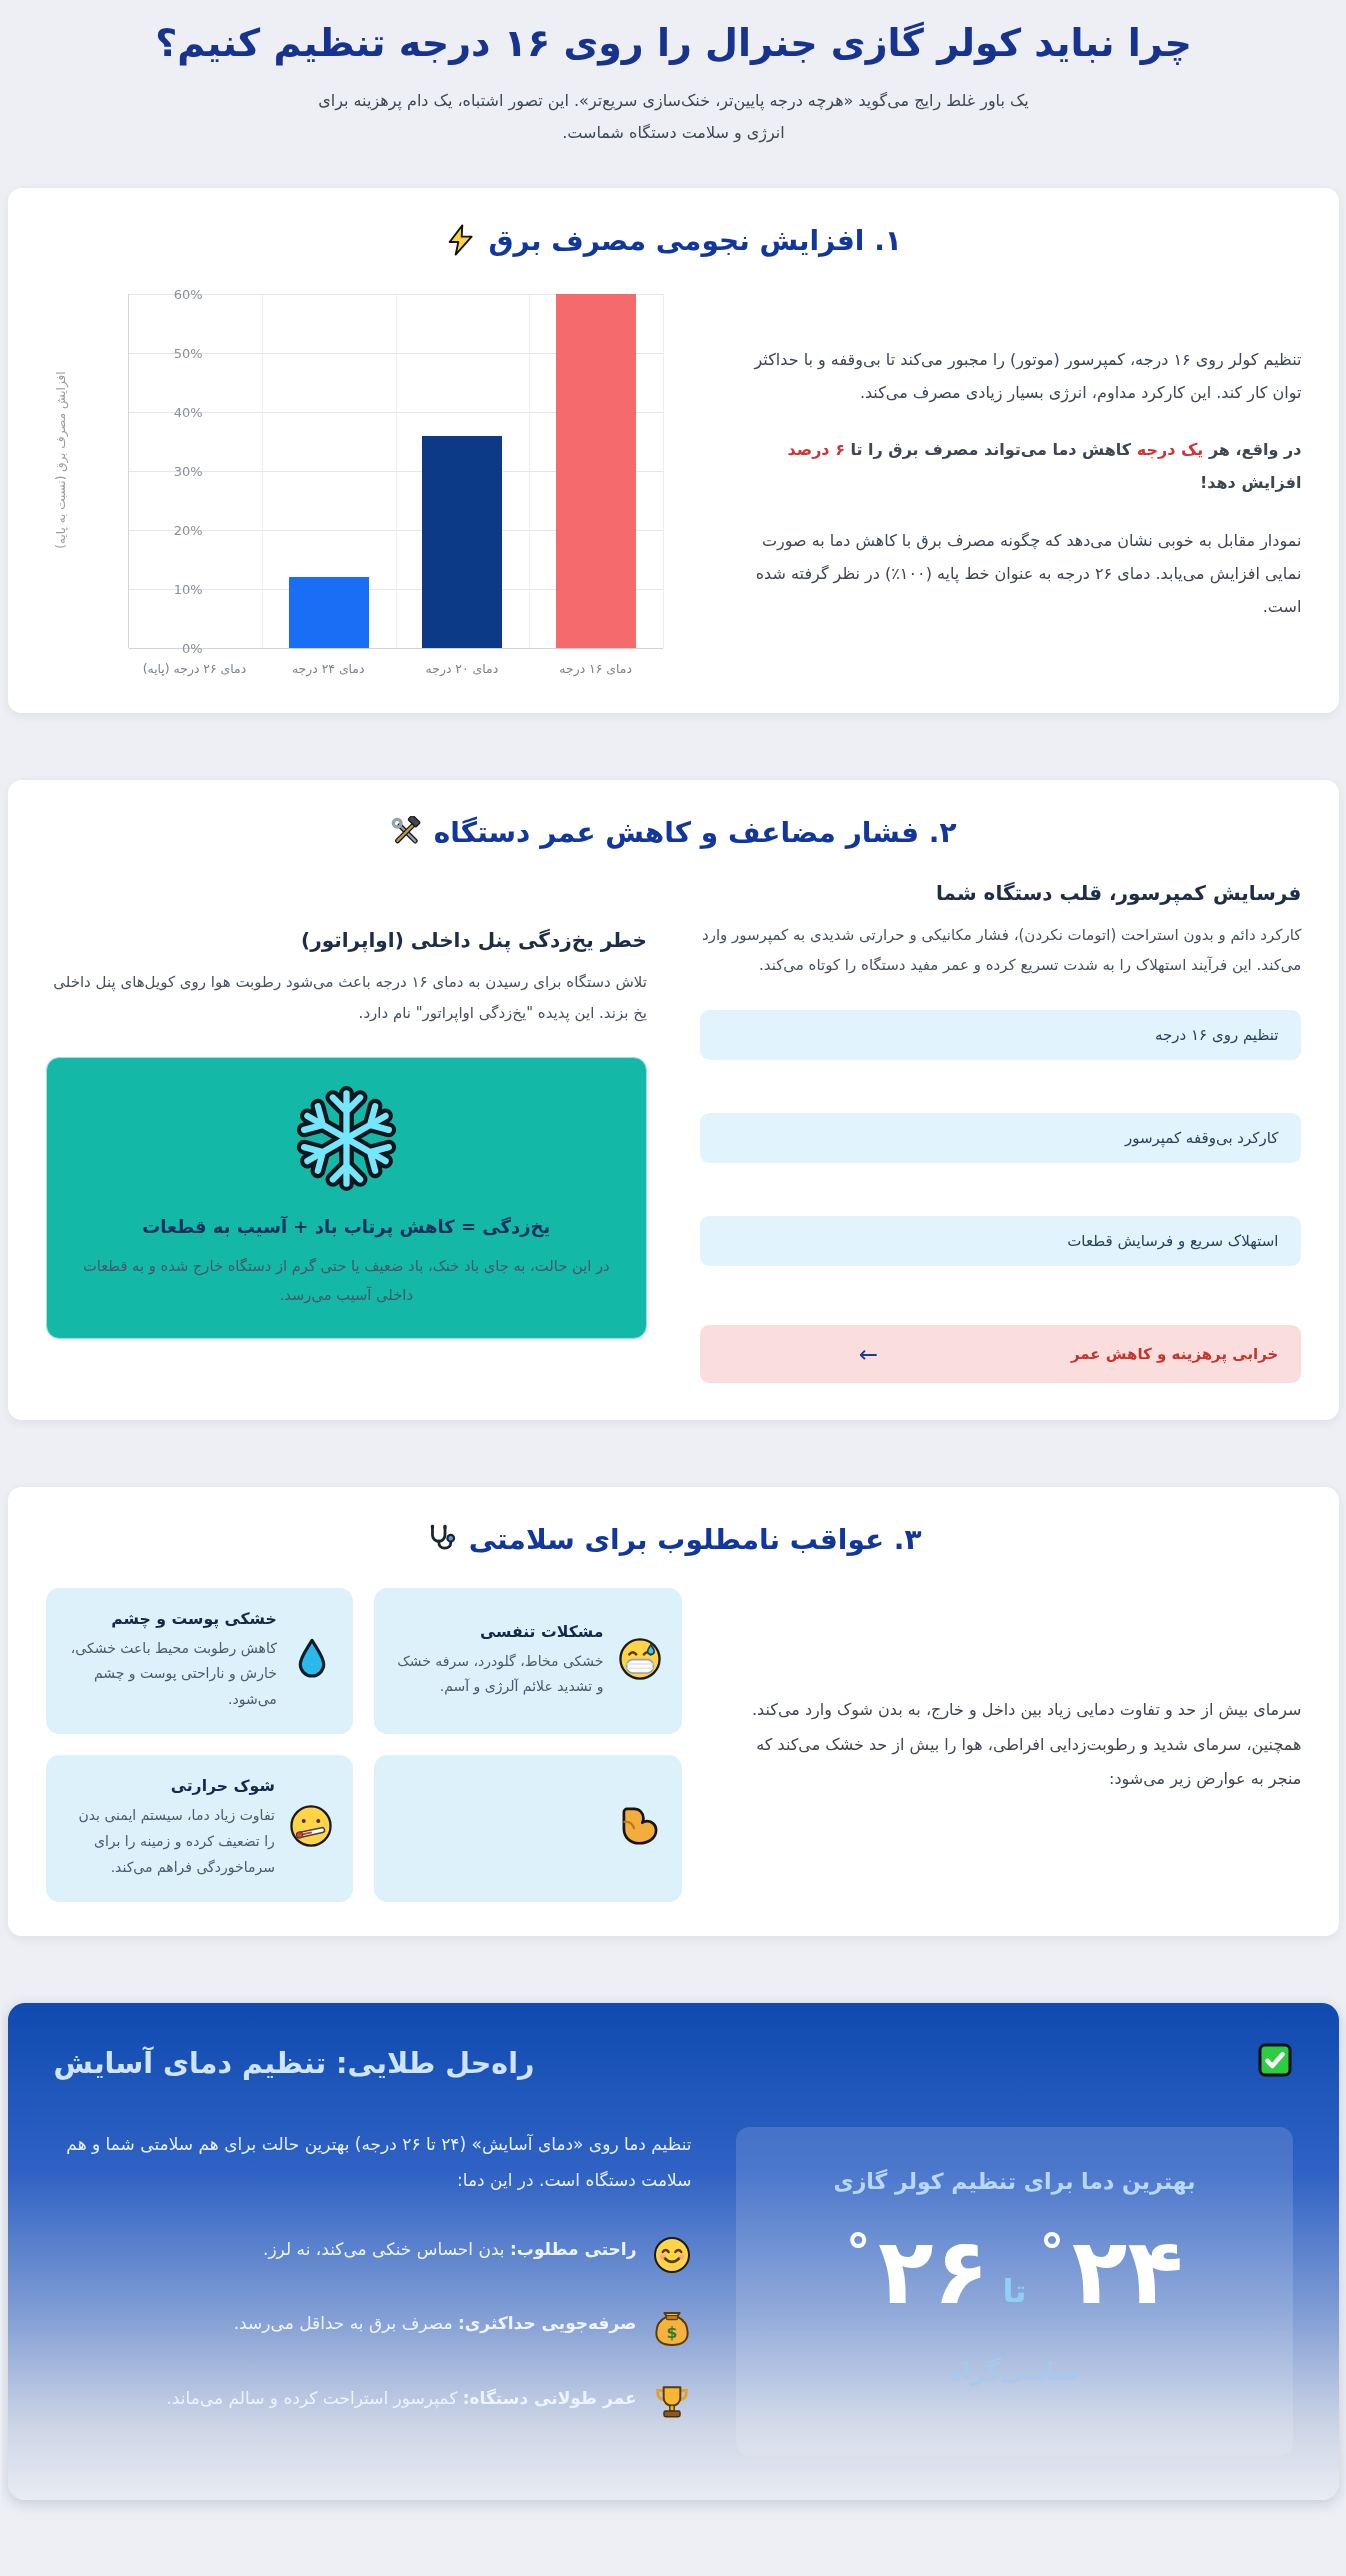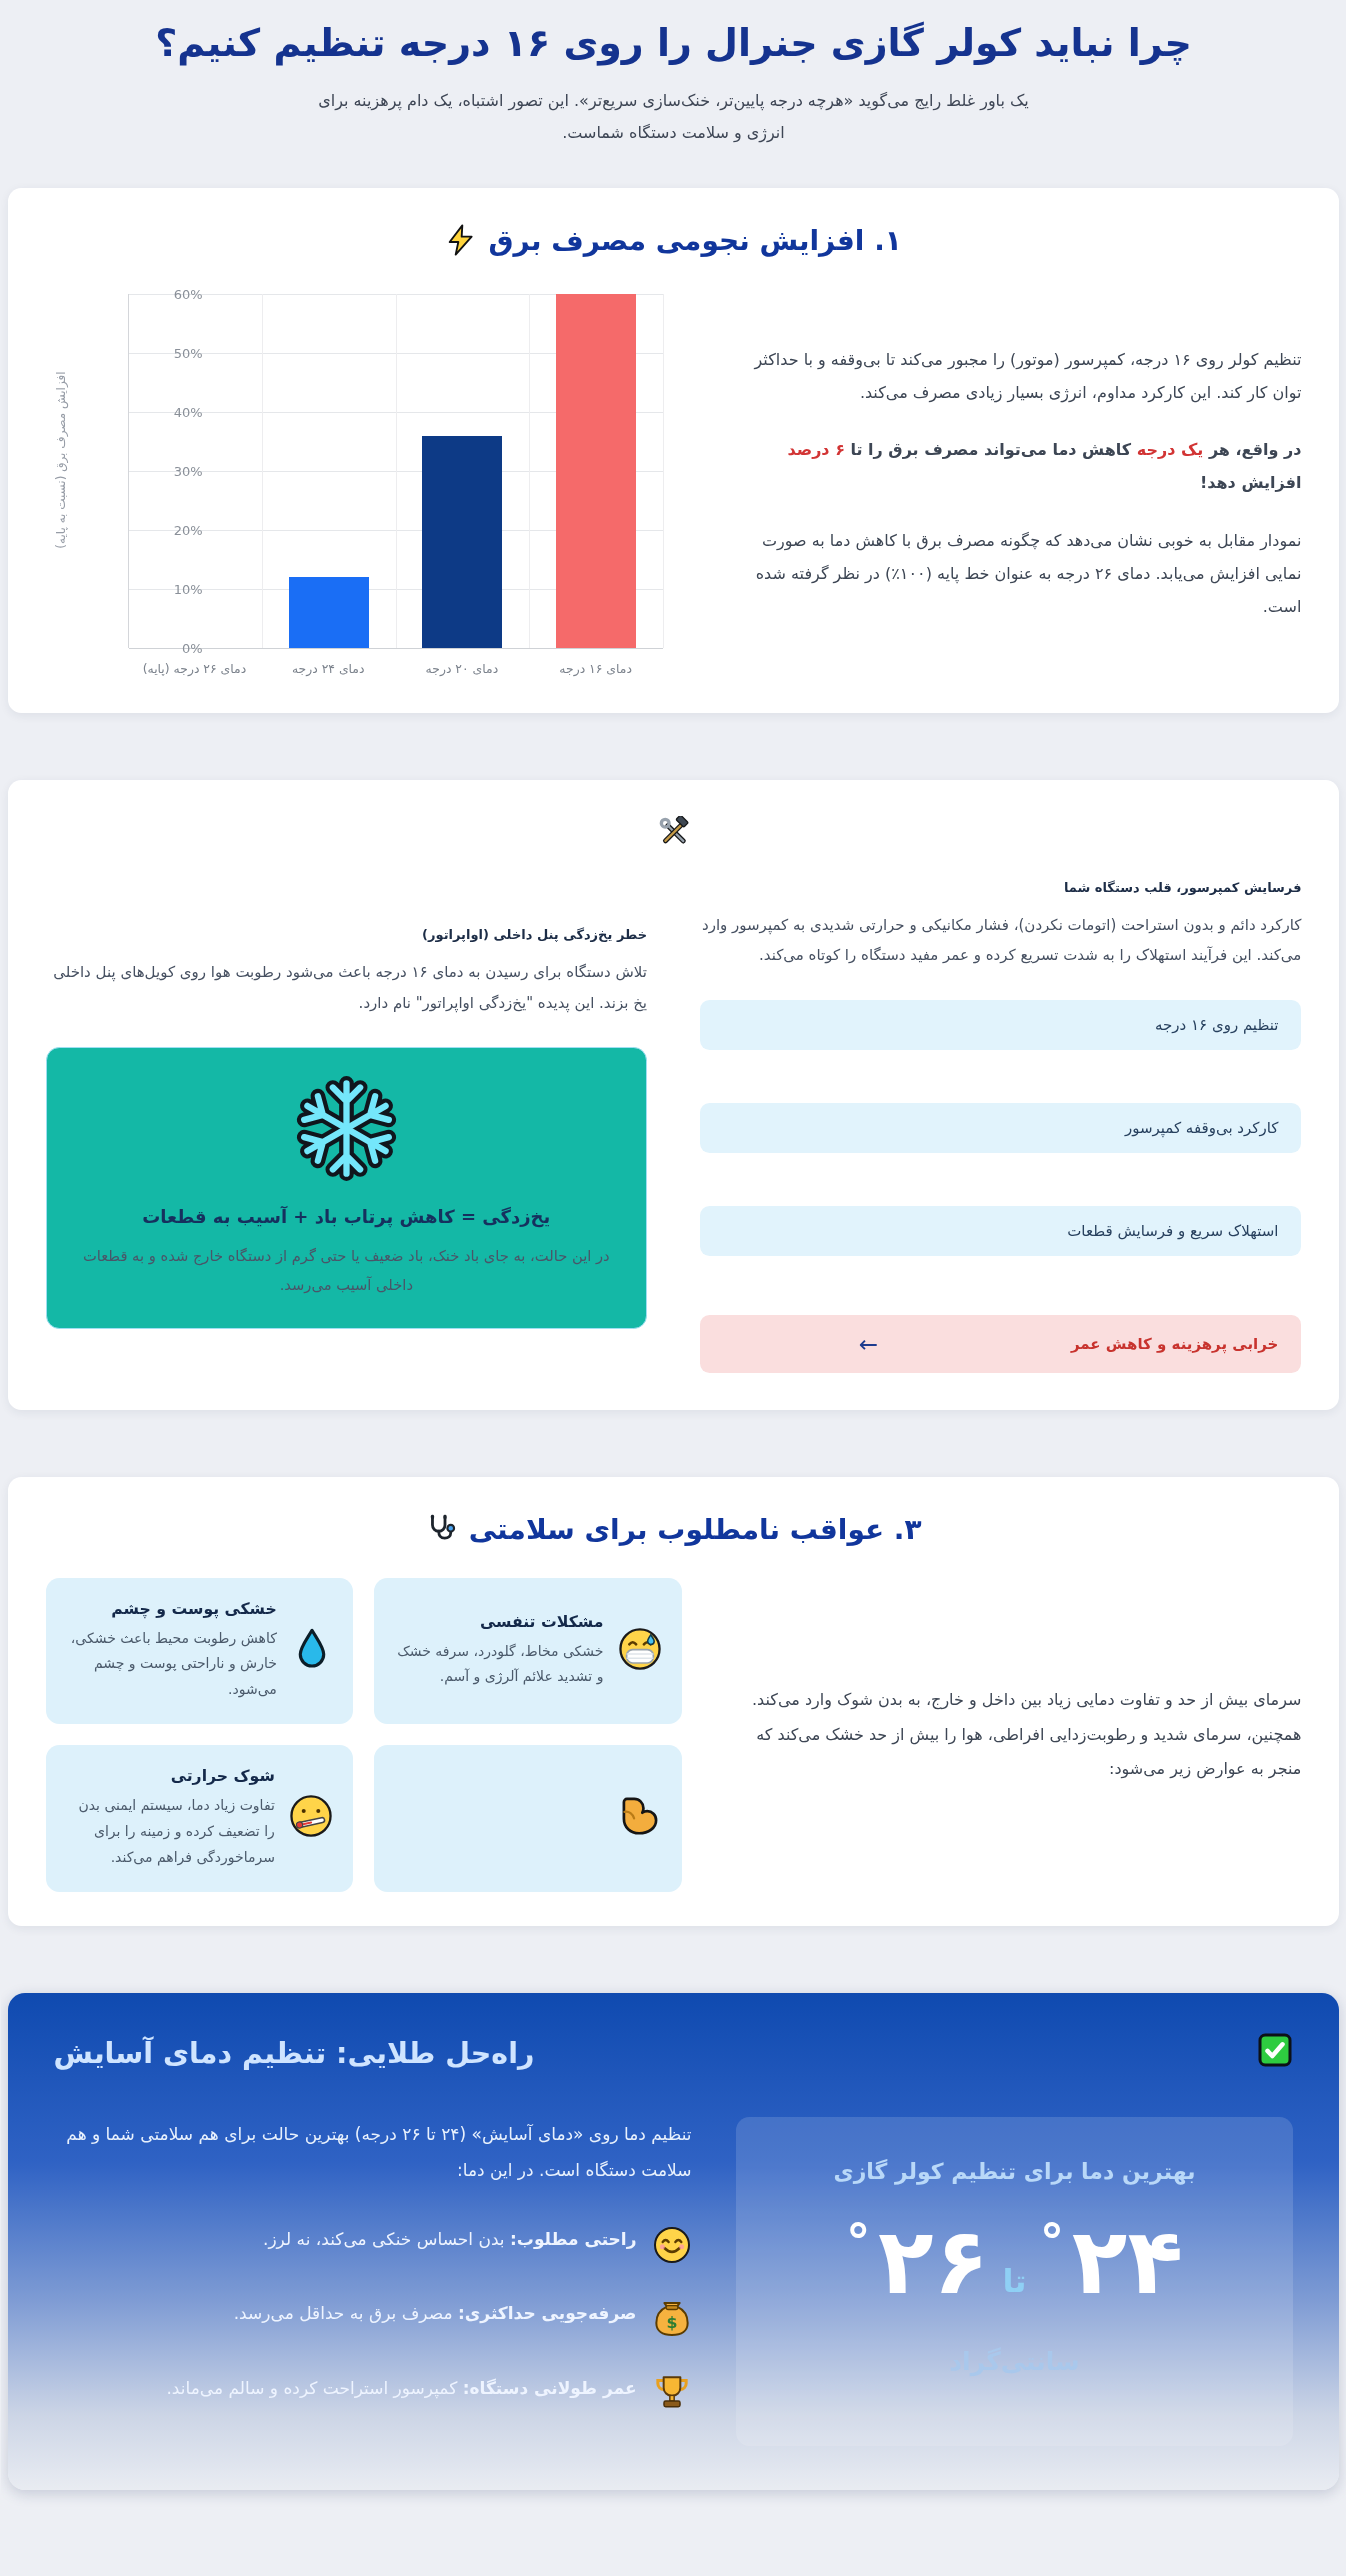--- a/index.html
+++ b/index.html
@@ -60,21 +60,21 @@
   .slot{ flex:1; display:flex; align-items:flex-end; justify-content:center; }
   .bar{ width:60%; }
   .xlabels{ display:flex; margin:9.5px 9.5px 0 82px; }
   .xlabel{
     flex:1; text-align:center; font-size:12.4px; color:#7b828c; line-height:1.7;
     padding:0 15px; direction:rtl;
   }
   
   .s2-content{ display:flex; align-items:center; gap:53px; }
   .s2-col{ flex:1; }
-  .sub-heading{ font-size:13px; font-weight:bold; color:#1d2d47; margin-bottom:15px; }
+  .sub-heading{ font-size:20px; font-weight:bold; color:#1d2d47; margin-bottom:15px; }
   .s2-para{ font-size:15px; line-height:2.05; color:#46506100; color:#465061; margin-bottom:28.5px; }
   .step{
     background:#e1f3fc; border-radius:9.5px; padding:16px 23px;
     font-size:15px; color:#27405e; margin-bottom:53px;
   }
   .step-final{
     background:#fadede; border-radius:9.5px; padding:16px 23px;
     display:flex; align-items:center; margin-bottom:3.8px; margin-top:59px;
   }
   .step-final .label{ font-size:15px; font-weight:bold; color:#c8332e; }
@@ -191,20 +191,21 @@
           <div class="xlabel">دمای ۲۰ درجه</div>
           <div class="xlabel">دمای ۱۶ درجه</div>
         </div>
       </div>
     </div>
   </div>
 </section>
 
 <section class="card">
   <h2 class="section-title">
+    <span>۲. فشار مضاعف و کاهش عمر دستگاه</span>
     <span class="ticon">
       <svg width="32" height="32" viewBox="0 0 24 24">
         <g transform="rotate(-45 12 12)">
             <rect x="10.8" y="4" width="2.7" height="19" rx="1.2" fill="#98a2ad" stroke="#16181a" stroke-width="1"></rect>
           </g>
         <circle cx="5.4" cy="5.4" r="2.9" fill="none" stroke="#98a2ad" stroke-width="2.5"></circle>
         <g transform="rotate(45 12 12)">
             <rect x="10.8" y="1.5" width="2.7" height="21" rx="1.2" fill="#c59a46" stroke="#16181a" stroke-width="1"></rect>
           </g>
         <rect x="14" y="1.4" width="8.2" height="4.8" rx="1" transform="rotate(45 18.1 3.8)" fill="#3e4752" stroke="#16181a" stroke-width="1"></rect>

